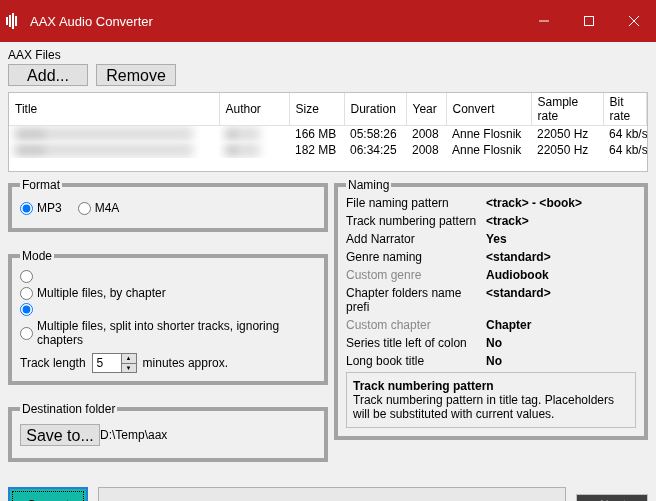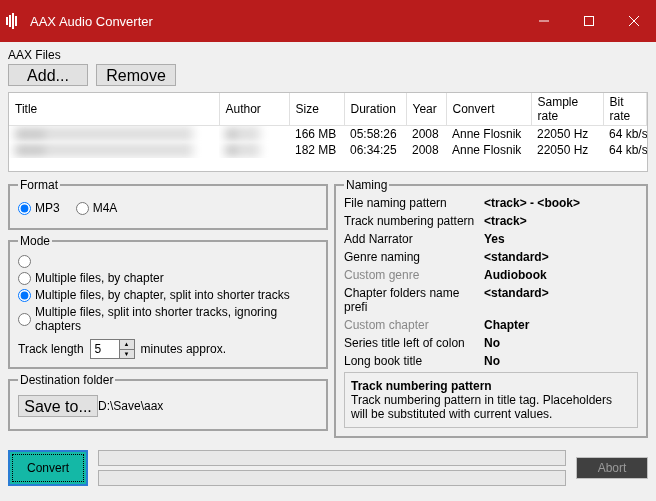--- a/index.html
+++ b/index.html
@@ -27,21 +27,21 @@
 .table-wrap { border: 1px solid #c0c0c0; background: white; height: 80px; overflow: hidden; }
 table { width: 100%; border-collapse: collapse; table-layout: fixed; }
 th { background: white; text-align: left; font-weight: normal; padding: 2px 6px; border-right: 1px solid #e0e0e0; border-bottom: 1px solid #e0e0e0; height: 20px; }
 td { padding: 1px 6px; white-space: nowrap; overflow: hidden; }
 .blur { filter: blur(5px); color: #888; background: #ddd; height: 14px; display: inline-block; width: 90%; }
 
 .lower { display: flex; gap: 6px; margin-top: 6px; }
 .left-col { width: 320px; }
 .right-col { flex: 1; }
 
-fieldset { border: 2px solid #a3a3a3; padding: 4px 8px 8px 8px; margin-bottom: 4px; }
+fieldset { border: 4px solid #a3a3a3; padding: 4px 8px 8px 8px; margin-bottom: 17px; }
 legend { font-size: 12px; padding: 0 2px; }
 
 .radio-row { display: flex; gap: 16px; margin: 2px 0; }
 .radio-item { display: flex; align-items: center; gap: 4px; margin: 3px 0; }
 input[type=radio]{ width:13px; height:13px; }
 
 .tracklen { display: flex; align-items: center; gap: 6px; margin-top: 6px; }
 .spinner { display: inline-flex; border: 1px solid #7a7a7a; background: white; height: 20px; }
 .spinner input { border: none; width: 28px; padding: 0 4px; font-size: 12px; }
 .spinner .sp-btns { display: flex; flex-direction: column; width: 15px; }
@@ -172,21 +172,20 @@
         <legend>Mode</legend>
         <label class="radio-item">
             <input type="radio" name="mode" style="">
           </label>
         <label class="radio-item">
             <input type="radio" name="mode" style="">
             <span>Multiple files, by chapter</span>
           </label>
         <label class="radio-item">
             <input type="radio" name="mode" checked="" style="">
-            <span>Multiple files, by chapter, split into shorter tracks</span>
           </label>
         <label class="radio-item">
             <input type="radio" name="mode" style="">
             <span>Multiple files, split into shorter tracks, ignoring chapters</span>
           </label>
         <div class="tracklen">
           <span>Track length</span>
           <span class="spinner">
             <input value="5" style="">
             <span class="sp-btns">
@@ -195,21 +194,21 @@
               </span>
           </span>
           <span>minutes approx.</span>
         </div>
       </fieldset>
 
       <fieldset>
         <legend>Destination folder</legend>
         <div class="dest-row">
           <button class="std">Save to...</button>
-          <span class="dest-path">D:\Save\aax</span>
+          <span class="dest-path">D:\Temp\aax</span>
         </div>
       </fieldset>
     </div>
 
     <div class="right-col">
       <fieldset>
         <legend>Naming</legend>
         <div class="naming-grid" id="naming-grid">
             <div class="k">File naming pattern</div>
             <div class="v">&lt;track&gt; - &lt;book&gt;</div>

